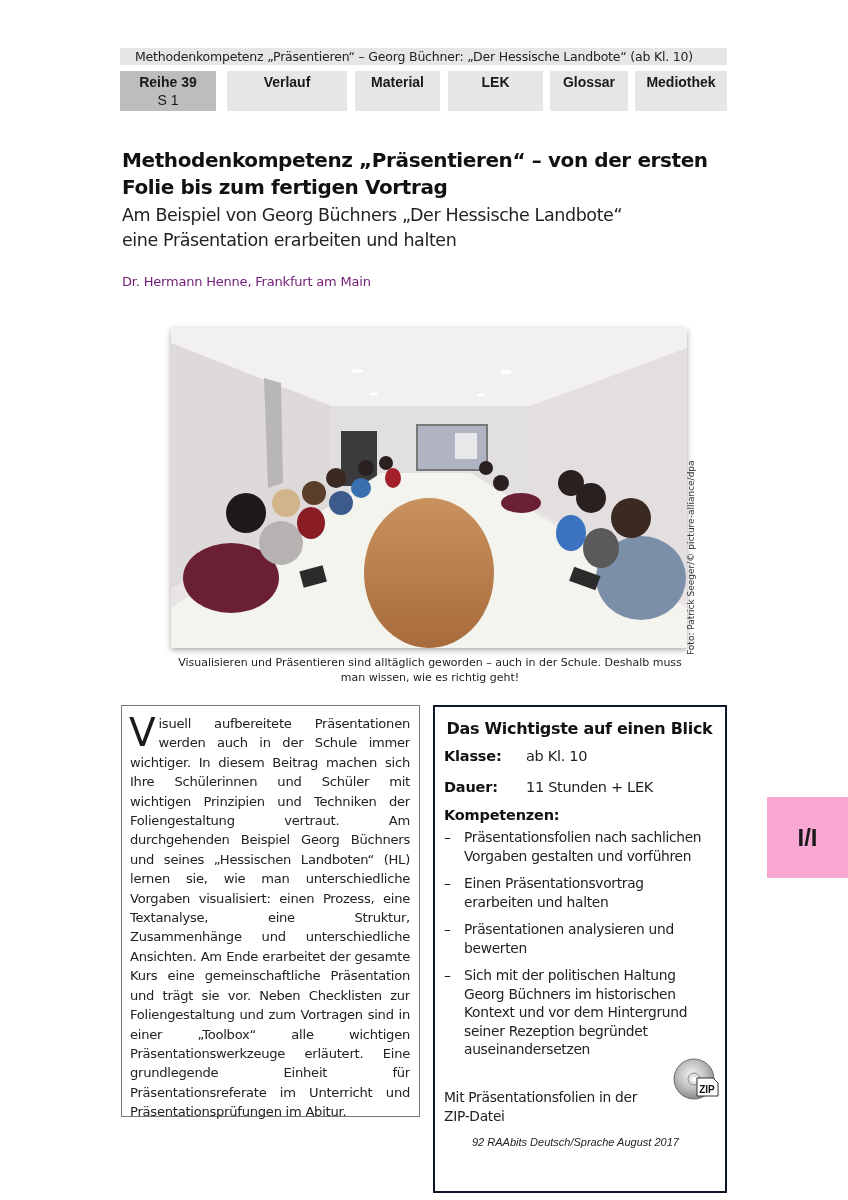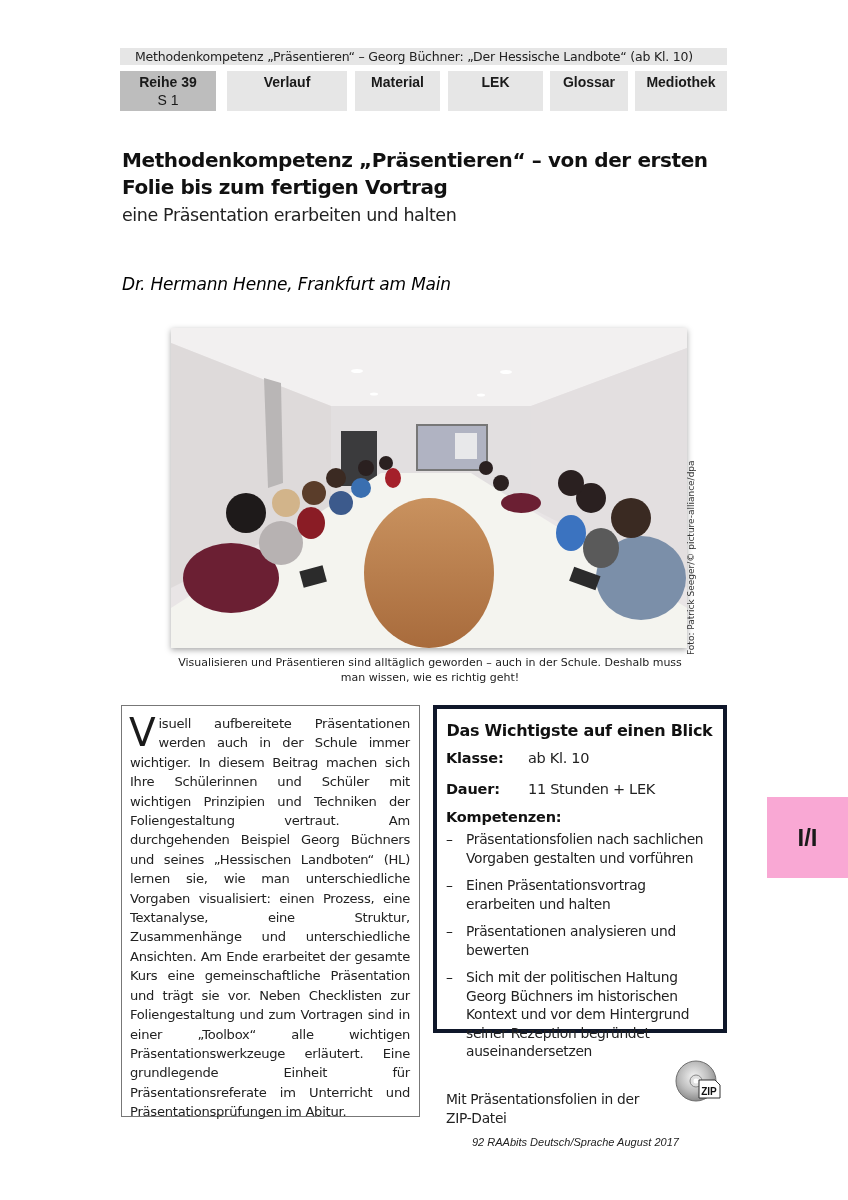--- a/index.html
+++ b/index.html
@@ -23,21 +23,21 @@
     .title {
       position: absolute; left: 122px; top: 147px; width: 610px;
       font-family: "DejaVu Sans", sans-serif; font-weight: bold; font-size: 20px; line-height: 27px;
       color: #111; letter-spacing: -0.4px;
     }
     .subtitle {
       position: absolute; left: 122px; top: 203px; width: 610px;
       font-size: 17.5px; line-height: 25px; color: #222; letter-spacing: -0.4px;
     }
     .author {
-      position: absolute; left: 122px; top: 274px; font-size: 17px; color: #000000; letter-spacing: -0.2px; font-style: italic;
+      position: absolute; left: 122px; top: 274px; font-size: 13px; color: #701a75; letter-spacing: -0.2px;
     }
 
     .photo-wrap {
       position: absolute; left: 171px; top: 328px; width: 516px; height: 320px;
       box-shadow: 0 2px 6px rgba(0,0,0,0.35);
       overflow: hidden; background: #eeeaea;
     }
     .photo-wrap svg { display: block; }
     .photo-credit {
       position: absolute; left: 686px; top: 655px; transform-origin: 0 0; transform: rotate(-90deg);
@@ -54,22 +54,22 @@
     }
     .abstract {
       font-size: 13.1px; line-height: 19.4px; text-align: justify; color: #222; letter-spacing: -0.25px;
       hyphens: manual;
     }
     .dropcap {
       float: left; font-size: 39px; line-height: 34px; margin: 2px 3px 0 -1px; color: #1a1a1a;
     }
 
     .overview-box {
-      position: absolute; left: 433px; top: 705px; width: 294px; height: 328px;
-      border: 4px solid #0f172a; padding: 0 10px 0 9px;
+      position: absolute; left: 433px; top: 705px; width: 294px; height: 488px;
+      border: 2px solid #0f172a; padding: 0 10px 0 9px;
     }
     .overview-title {
       font-weight: bold; font-size: 16px; text-align: center; margin-top: 12px; color: #111; letter-spacing: -0.3px;
     }
     .kv { position: relative; height: 27px; margin-top: 4px; font-size: 14.5px; }
     .kv .k { position: absolute; left: 0; top: 6px; font-weight: bold; color: #111; letter-spacing: -0.2px; }
     .kv .v { position: absolute; left: 82px; top: 6px; color: #222; letter-spacing: -0.3px; }
     .komp-label { font-weight: bold; font-size: 14.5px; margin-top: 7px; color: #111; letter-spacing: -0.2px; }
     .komp-list { list-style: none; margin-top: 5px; }
     .komp-list li {
@@ -114,20 +114,21 @@
   <div class="tab" style="left:550px;width:78px;">
     <span>Glossar</span>
   </div>
   <div class="tab" style="left:635px;width:92px;">
     <span>Mediothek</span>
   </div>
 </nav>
 
 <h1 class="title">Methodenkompetenz „Präsentieren“ – von der ersten Folie bis zum fertigen Vortrag</h1>
 <div class="subtitle">
+  <div>Am Beispiel von Georg Büchners „Der Hessische Landbote“</div>
   <div>eine Präsentation erarbeiten und halten</div>
 </div>
 <div class="author">Dr. Hermann Henne, Frankfurt am Main</div>
 
 <div class="photo-wrap" title="Schülerinnen und Schüler an einem langen Tisch vor einer Präsentationswand">
   <svg width="516" height="320" viewBox="0 0 516 320">
     <defs>
       <linearGradient id="floor" x1="0" y1="0" x2="0" y2="1">
         <stop offset="0" stop-color="#c9925f"></stop>
         <stop offset="1" stop-color="#a86b3c"></stop>

